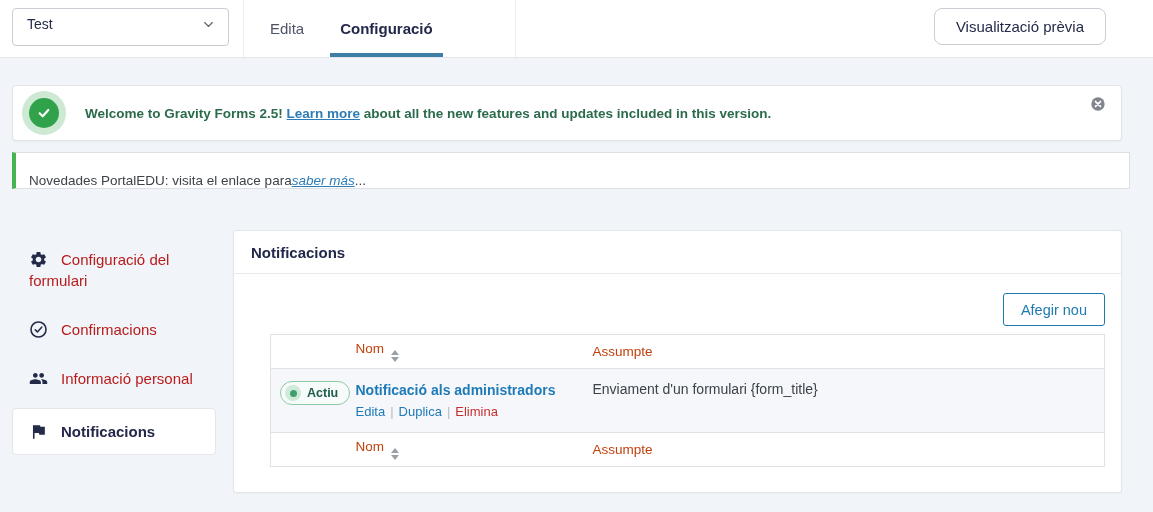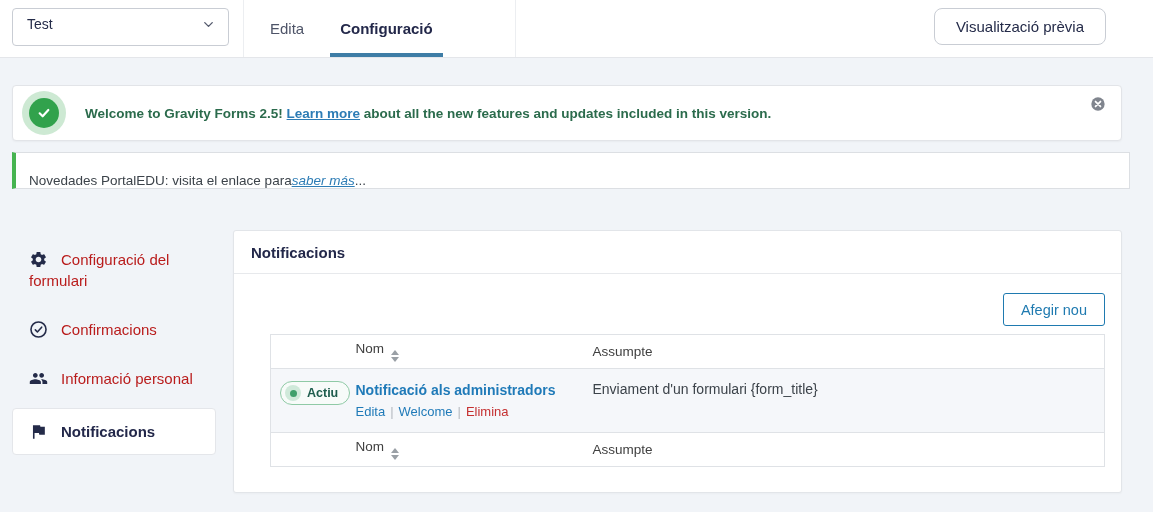--- a/index.html
+++ b/index.html
@@ -86,21 +86,21 @@
   .panel-body { padding:0 16px;margin-left:20px; }
   .add-row { display:flex; justify-content:flex-end; margin:19px 0 8px; }
   .add-btn {
     height:33px; padding:0 17px; background:#fff; border:1px solid #1f7ab0;
     border-radius:3px; color:#1f7ab0; font-size:14.5px;
     display:flex; align-items:center; cursor:pointer;
   }
 
   table.ntable { width:100%; border-collapse:collapse; border:1px solid #dfe2e6; }
   .ntable th, .ntable td { text-align:left; vertical-align:top; font-weight:400; }
-  .ntable tr.head-row th { height:34px; vertical-align:middle; font-size:13.5px; color:#404040; }
+  .ntable tr.head-row th { height:34px; vertical-align:middle; font-size:13.5px; color:#c2410c; }
   .ntable th.col-name, .ntable td.cell-name { width:237px; }
   .ntable th.col-status, .ntable td.cell-status { width:84px; padding-left:9px; }
   .ntable th.col-name { color:#1f7ab8; cursor:pointer; }
   .ntable tr.data-row { background:#f5f7fa; border-top:1px solid #dfe2e6; border-bottom:1px solid #dfe2e6; }
   .ntable tr.data-row td { padding-top:12px; padding-bottom:13px; }
   .name-link { font-size:14px; font-weight:700; color:#1f7ab8; text-decoration:none; display:inline-block; }
   .actions { margin-top:5px; font-size:13px; }
   .actions a { color:#1f7ab8; text-decoration:none; }
   .actions a.danger { color:#c53030; }
   .actions .sep { color:#b6bac0; margin:0 5px; }
@@ -220,21 +220,21 @@
             <span class="badge">
               <span class="dot-halo">
                   <span class="dot"></span>
                 </span>
               <span>Actiu</span>
             </span>
           </td>
           <td class="cell-name">
             <a class="name-link">Notificació als administradors</a>
             <div class="actions">
-              <a>Edita</a><span class="sep">|</span><a>Welcome</a><span class="sep">|</span><a class="danger">Elimina</a>
+              <a>Edita</a><span class="sep">|</span><a>Duplica</a><span class="sep">|</span><a class="danger">Elimina</a>
             </div>
           </td>
           <td class="cell-subject">Enviament d'un formulari {form_title}</td>
         </tr>
       </tbody>
       <tfoot>
         <tr class="head-row">
           <th class="col-status"></th>
           <th class="col-name">
             <span>Nom</span><span class="sort">

